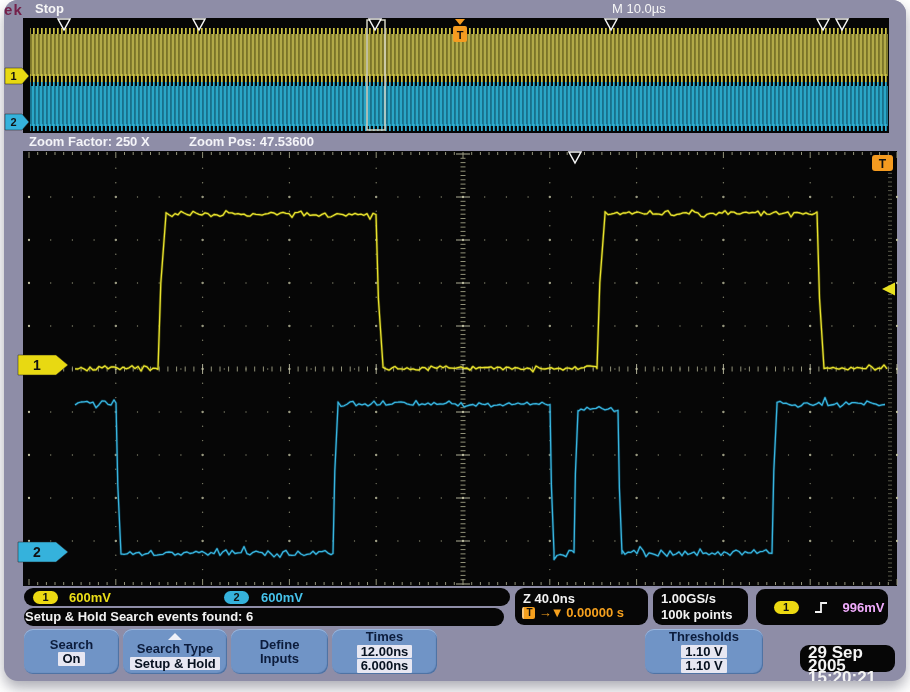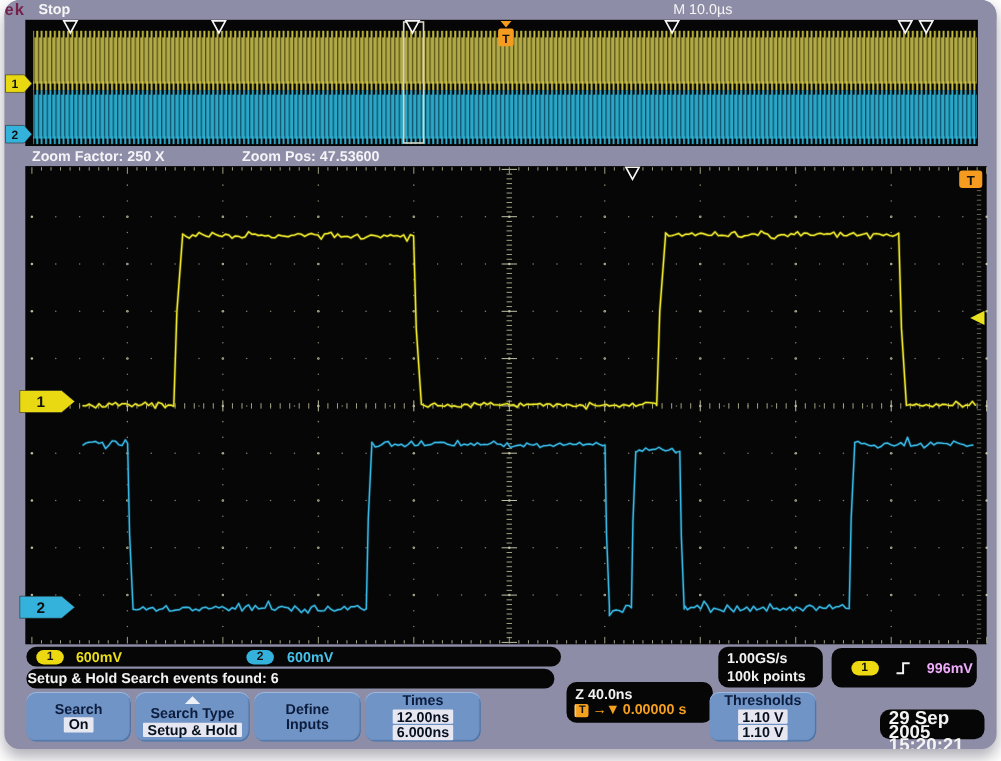--- a/index.html
+++ b/index.html
@@ -9,32 +9,32 @@
           border-radius:14px;overflow:hidden;box-shadow:0 7px 14px rgba(105,105,120,.55);}
   .abs{position:absolute;}
   
   .topbar{position:absolute;left:0;top:0;width:100%;height:18px;background:#8e8da7;}
   .logo{position:absolute;left:-9px;top:1px;font-size:15px;font-weight:bold;color:#74204a;letter-spacing:1px;}
   .stop{position:absolute;left:31px;top:1px;font-size:13px;font-weight:bold;color:#f6f6f6;}
   .tbase{position:absolute;left:608px;top:1px;font-size:13px;font-weight:normal;color:#f6f6f6;}
   
   .zoombar{position:absolute;left:19px;top:133px;width:866px;height:18px;background:#8e8da7;}
   .zoombar span{position:absolute;top:1px;font-size:13px;font-weight:bold;color:#f4f4f8;}
-  .zf{left:6px;} .zp{left:197px;}
+  .zf{left:6px;} .zp{left:166px;}
   
   .rbox{position:absolute;background:#060606;border-radius:9px;color:#f2f2f2;}
   .chscale{left:20px;top:588px;width:486px;height:18px;}
   .chbadge{position:absolute;top:2.5px;width:25px;height:13px;border-radius:7px;
            text-align:center;font-size:11px;font-weight:bold;color:#111;line-height:13px;}
   .chbadge.y{background:#ecd912;} .chbadge.c{background:#35b2dc;}
   .chval{position:absolute;top:2px;font-size:13px;font-weight:bold;}
   .chval.y{color:#ecdf18;} .chval.c{color:#46c2ea;}
   .searchbox{left:20px;top:608px;width:486px;height:18px;font-size:13px;font-weight:bold;
              line-height:18px;padding-left:1px;width:479px;}
-  .zbox{left:511px;top:588px;width:133px;height:37px;margin-top:32px;}
+  .zbox{left:511px;top:588px;width:133px;height:37px;}
   .zline1{position:absolute;left:8px;top:3px;font-size:13px;font-weight:bold;color:#f2f2f2;}
   .zline2{position:absolute;left:7px;top:17px;font-size:13px;font-weight:bold;color:#f5a01e;white-space:nowrap;}
   .tqbadge{display:inline-block;background:#f5a01e;color:#111;width:11px;height:12px;border-radius:2px;
            font-size:10px;line-height:12px;text-align:center;font-weight:bold;vertical-align:1px;
            border-left:2px solid #f8c87e;}
   .tqarrow{letter-spacing:-1px;}
   .gsbox{left:649px;top:588px;width:95px;height:37px;font-size:13px;font-weight:bold;}
   .gsline{position:absolute;left:8px;} .gs1{top:3px;} .gs2{top:19px;}
   .trigbox{left:752px;top:589px;width:132px;height:36px;display:flex;align-items:center;
            justify-content:center;gap:15px;padding-left:14px;width:118px;}
@@ -42,21 +42,21 @@
   .triglevel{font-size:13px;font-weight:bold;color:#f0abfc;}
   
   .mbtn{position:absolute;top:629px;height:45px;background:#7094c6;border-radius:9px;
         display:flex;flex-direction:column;align-items:center;justify-content:center;gap:1px;
         box-shadow:inset 0 1px 0 #9db8dd, inset -1px -1px 1px #4c6fa0;}
   .mline{font-size:13px;font-weight:bold;color:#0c1c3c;line-height:13.5px;white-space:nowrap;}
   .mline.hl{background:#e7e7f2;color:#06101f;padding:0 4px;border-radius:1px;}
   .uparrow{width:0;height:0;border-left:7px solid transparent;border-right:7px solid transparent;
            border-bottom:7px solid #eef0f8;margin-bottom:1px;}
   .b1{left:20px;width:95px;} .b2{left:119px;width:104px;} .b3{left:227px;width:97px;align-items:center;}
-  .b4{left:328px;width:105px;} .bth{left:641px;width:97px;}
+  .b4{left:328px;width:105px;} .bth{left:641px;width:118px;}
   .datebox{position:absolute;left:796px;top:645px;width:87px;height:23px;background:#060606;
            border-radius:9px;color:#f4f4f4;font-size:17px;font-weight:bold;padding:2px 0 2px 8px;
            line-height:12.5px;}
 </style>
 </head>
 <body>
 
 <div class="page">
   <div class="screen">
 

